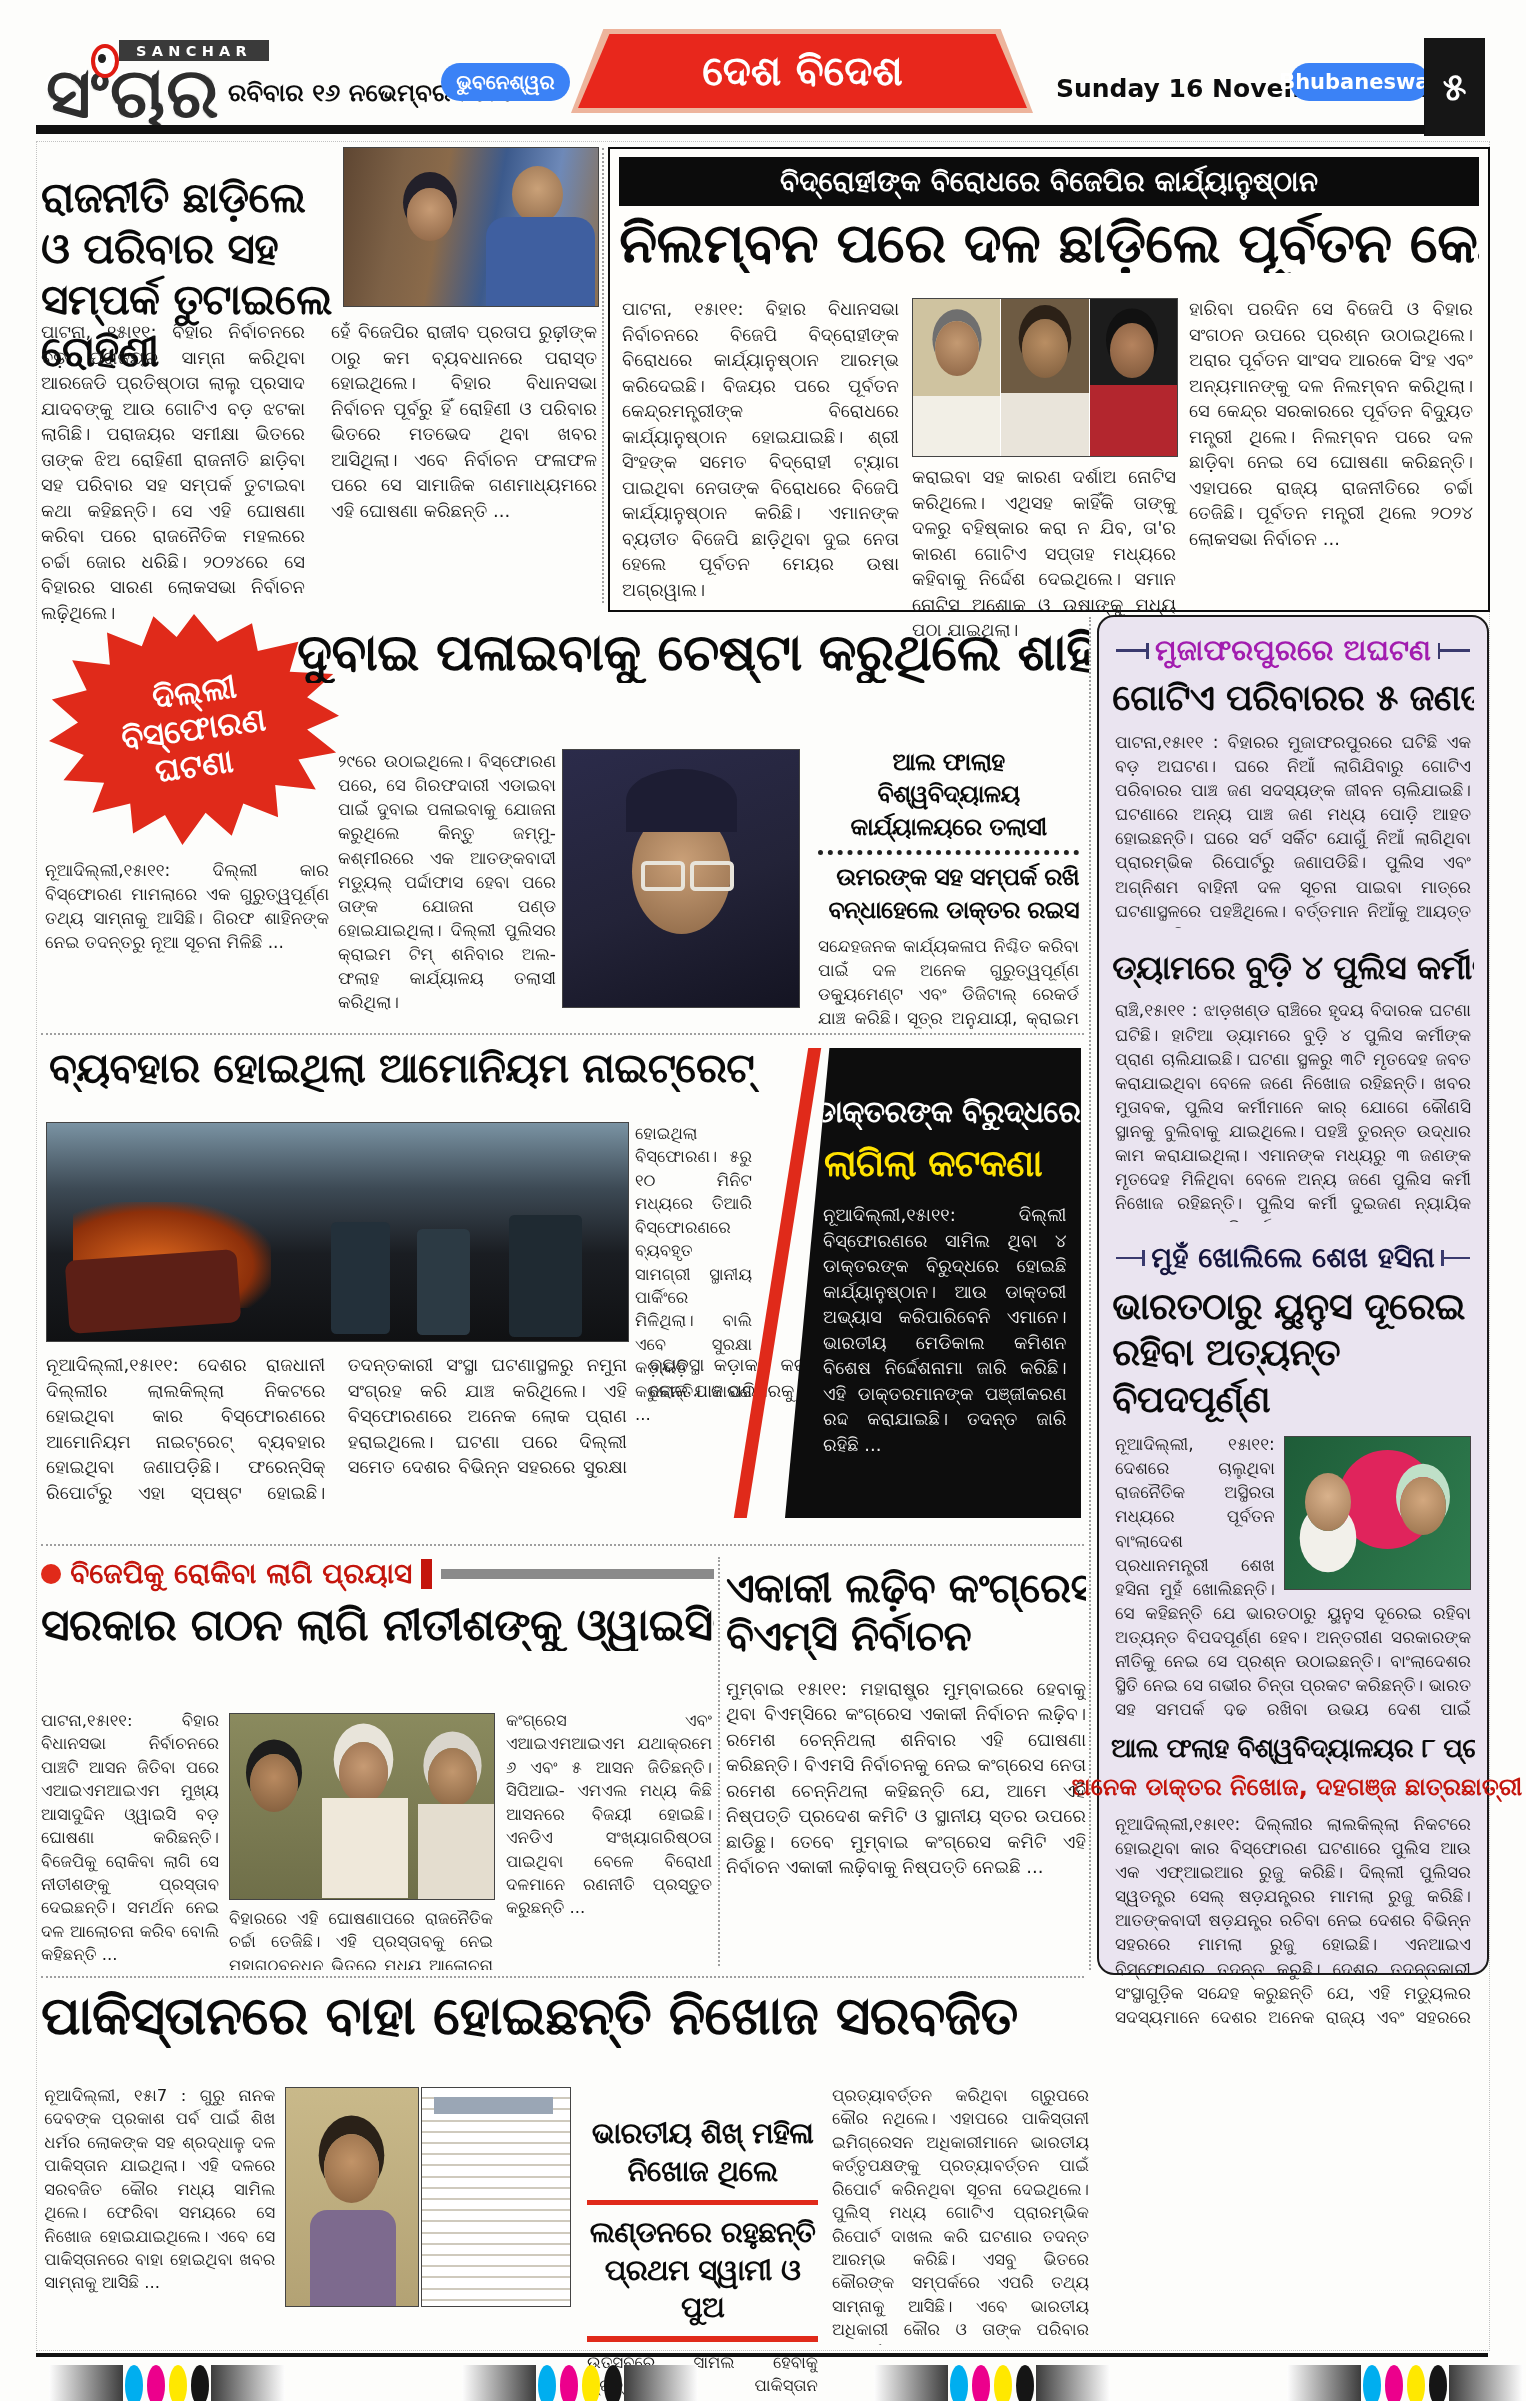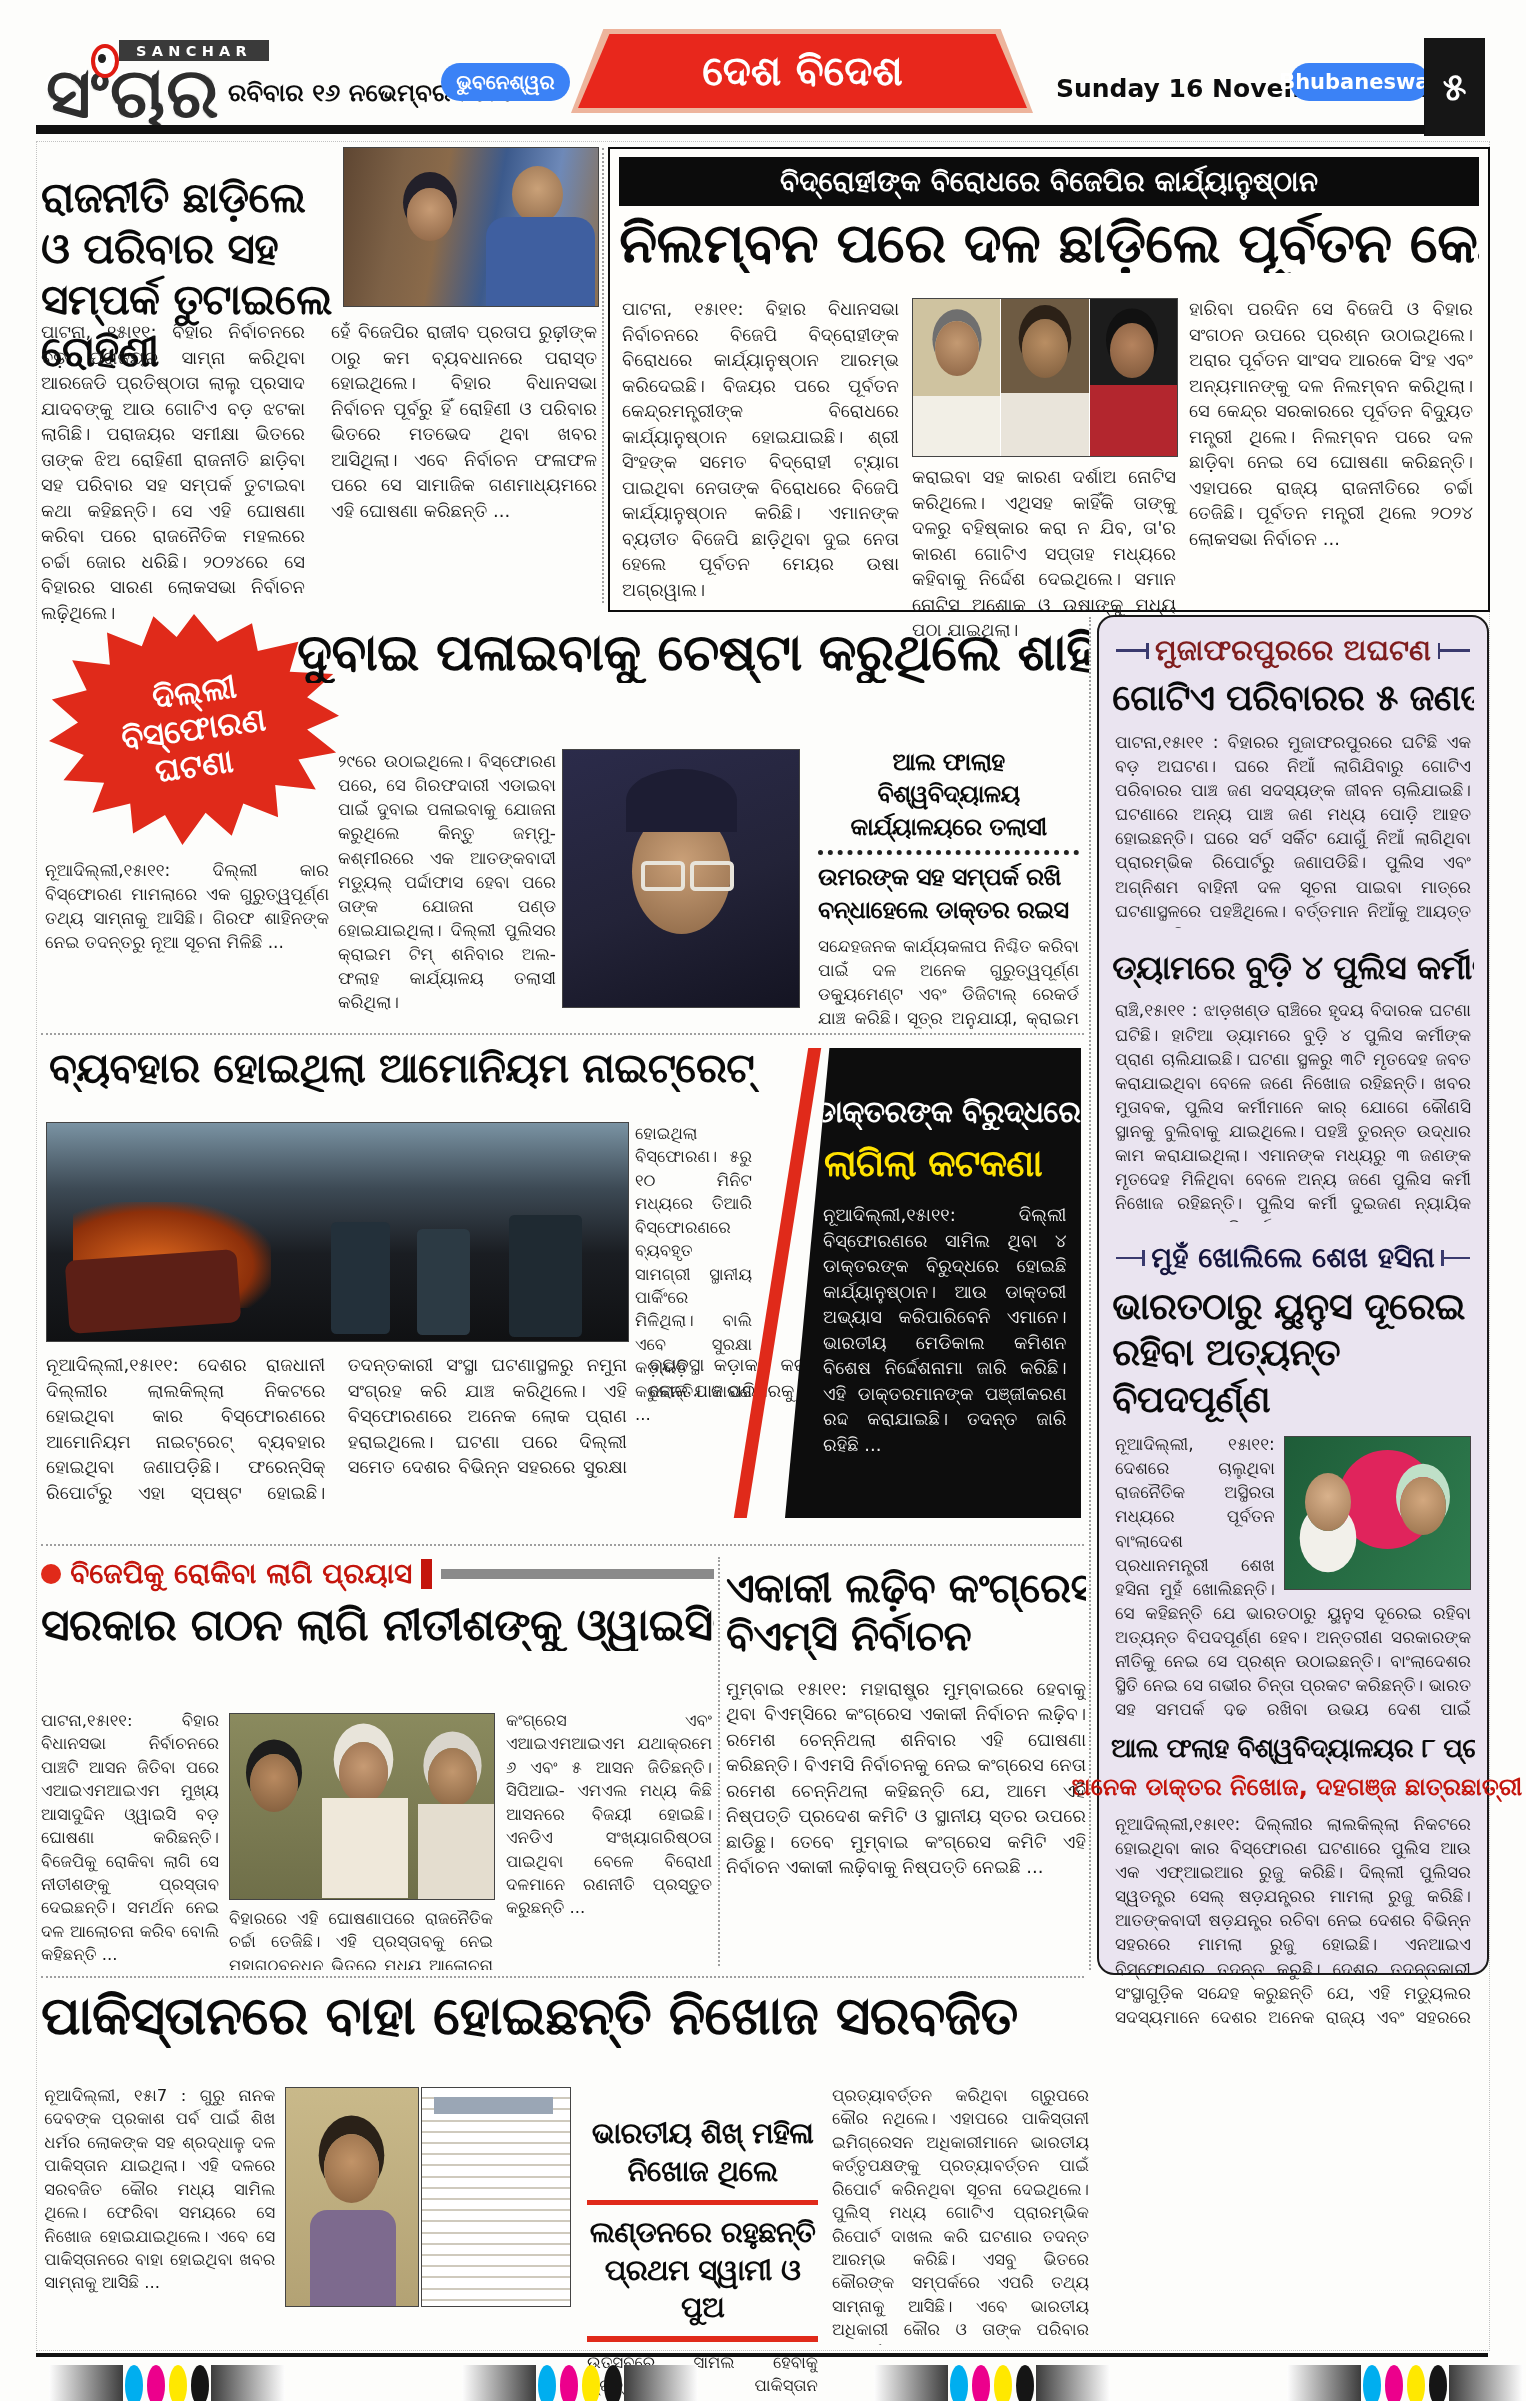--- a/index.html
+++ b/index.html
@@ -119,21 +119,21 @@
   <div class="photo" style="left:562px;top:749px;width:236px;height:257px;background:linear-gradient(160deg,#2b2b4a 0%,#232338 55%,#141422 100%);">
     <div class="face" style="left:69px;top:59px;width:99px;height:125px;background:radial-gradient(circle at 50% 42%,#caa078,#8c6746);"></div>
     <div style="position:absolute;left:63px;top:18.5px;width:111px;height:63px;border-radius:50% 50% 0 0;background:#1d1d33;"></div>
     <div style="position:absolute;left:78px;top:111px;width:36px;height:22.4px;border:4px solid #e8e4da;border-radius:5.3px;"></div>
     <div style="position:absolute;left:127px;top:111px;width:36px;height:22.4px;border:4px solid #e8e4da;border-radius:5.3px;"></div>
   </div>
 
   <div class="abs" style="left:818px;top:746px;width:261px;height:284px;">
     <div class="hl" style="font-size:24px;text-align:center;line-height:1.35;">ଆଲ ଫାଲାହ ବିଶ୍ୱବିଦ୍ୟାଳୟ କାର୍ଯ୍ୟାଳୟରେ ତଲାସୀ</div>
     <hr class="dotrule">
-    <div class="hl" style="font-size:24px;text-align:left;line-height:1.35;">ଉମରଙ୍କ ସହ ସମ୍ପର୍କ ରଖି ବନ୍ଧାହେଲେ ଡାକ୍ତର ରଇସ</div>
+    <div class="hl" style="font-size:24px;text-align:right;line-height:1.35;">ଉମରଙ୍କ ସହ ସମ୍ପର୍କ ରଖି ବନ୍ଧାହେଲେ ଡାକ୍ତର ରଇସ</div>
   </div>
   <div class="abs jtext" style="left:818px;top:934px;width:261px;height:96px;font-size:17px;overflow:hidden;">ସନ୍ଦେହଜନକ କାର୍ଯ୍ୟକଳାପ ନିଶ୍ଚିତ କରିବା ପାଇଁ ଦଳ ଅନେକ ଗୁରୁତ୍ୱପୂର୍ଣ୍ଣ ଡକ୍ୟୁମେଣ୍ଟ ଏବଂ ଡିଜିଟାଲ୍ ରେକର୍ଡ ଯାଞ୍ଚ କରିଛି। ସୂତ୍ର ଅନୁଯାୟୀ, କ୍ରାଇମ ଟିମ୍ କାର୍ଯ୍ୟାଳୟରେ ଉପସ୍ଥିତ କର୍ମଚାରୀମାନଙ୍କୁ ମଧ୍ୟ ପଚରାଉଚରା କରିଛି ଏବଂ ସିସିଟିଭି ଫୁଟେଜ୍ ଯାଞ୍ଚ କରିଛି। କୌଣସି ଭିତରର ସମର୍ଥନ, ବୈଠକ କିମ୍ବା କାରବାର ଏହି କାର୍ଯ୍ୟାଳୟକୁ ବିସ୍ଫୋରଣ ସହିତ ଲିଙ୍କ ...</div>
 
   <div class="hdots" style="left:41px;top:1033px;width:1043px;"></div>
   <div class="abs hl" style="left:49px;top:1044px;width:716px;font-size:41px;white-space:nowrap;">ବ୍ୟବହାର ହୋଇଥିଲା ଆମୋନିୟମ ନାଇଟ୍ରେଟ୍</div>
 
   <div class="photo" style="left:46px;top:1122px;width:581px;height:218px;background:linear-gradient(180deg,#7a93a3 0%,#3d4a55 30%,#1a1d22 60%,#101113 100%);">
     <div style="position:absolute;left:26.4px;top:79px;width:198px;height:106px;background:radial-gradient(ellipse at 40% 60%,#e06a1f,#8c2f0a 60%,transparent 75%);"></div>
     <div style="position:absolute;left:20px;top:132px;width:172px;height:73px;background:#5c1f16;border-radius:10.6px;transform:rotate(-4deg);"></div>
     <div style="position:absolute;left:284px;top:99px;width:59px;height:112px;background:#23303a;border-radius:5.3px;"></div>
@@ -152,21 +152,21 @@
     <div class="jtext" style="color:#f2f2f2;font-size:18px;margin:17px 14.5px 0 38px;">ନୂଆଦିଲ୍ଲୀ,୧୫ା୧୧: ଦିଲ୍ଲୀ ବିସ୍ଫୋରଣରେ ସାମିଲ ଥିବା ୪ ଡାକ୍ତରଙ୍କ ବିରୁଦ୍ଧରେ ହୋଇଛି କାର୍ଯ୍ୟାନୁଷ୍ଠାନ। ଆଉ ଡାକ୍ତରୀ ଅଭ୍ୟାସ କରିପାରିବେନି ଏମାନେ। ଭାରତୀୟ ମେଡିକାଲ କମିଶନ ବିଶେଷ ନିର୍ଦ୍ଦେଶନାମା ଜାରି କରିଛି। ଏହି ଡାକ୍ତରମାନଙ୍କ ପଞ୍ଜୀକରଣ ରଦ୍ଦ କରାଯାଇଛି। ତଦନ୍ତ ଜାରି ରହିଛି ...</div>
   </div>
 
   <div class="vdots" style="left:1089px;top:617px;height:1353px;"></div>
   <div class="rail" style="left:1097px;top:615px;width:388px;height:1356px;">
 
     <div class="rail-kicker" style="margin:16px 17px 0 17px;">
       <span class="ln">
           <i style="right:0;"></i>
         </span>
-      <span style="color:#7f1d1d;font-size:29px;white-space:nowrap;">ମୁଜାଫରପୁରରେ ଅଘଟଣ</span>
+      <span style="color:#a21caf;font-size:29px;white-space:nowrap;">ମୁଜାଫରପୁରରେ ଅଘଟଣ</span>
       <span class="ln">
           <i style="left:0;"></i>
         </span>
     </div>
     <div class="hl" style="margin:9.2px 13.2px 0 13.2px;font-size:36px;text-align:center;white-space:nowrap;">ଗୋଟିଏ ପରିବାରର ୫ ଜଣଙ୍କ ମୃତ୍ୟୁ</div>
     <div class="jtext" style="margin:10.6px 16px 0 16px;font-size:17px;height:198px;overflow:hidden;">ପାଟନା,୧୫ା୧୧ : ବିହାରର ମୁଜାଫରପୁରରେ ଘଟିଛି ଏକ ବଡ଼ ଅଘଟଣ। ଘରେ ନିଆଁ ଲାଗିଯିବାରୁ ଗୋଟିଏ ପରିବାରର ପାଞ୍ଚ ଜଣ ସଦସ୍ୟଙ୍କ ଜୀବନ ଚାଲିଯାଇଛି। ଘଟଣାରେ ଅନ୍ୟ ପାଞ୍ଚ ଜଣ ମଧ୍ୟ ପୋଡ଼ି ଆହତ ହୋଇଛନ୍ତି। ଘରେ ସର୍ଟ ସର୍କିଟ ଯୋଗୁଁ ନିଆଁ ଲାଗିଥିବା ପ୍ରାରମ୍ଭିକ ରିପୋର୍ଟରୁ ଜଣାପଡିଛି। ପୁଲିସ ଏବଂ ଅଗ୍ନିଶମ ବାହିନୀ ଦଳ ସୂଚନା ପାଇବା ମାତ୍ରେ ଘଟଣାସ୍ଥଳରେ ପହଞ୍ଚିଥିଲେ। ବର୍ତ୍ତମାନ ନିଆଁକୁ ଆୟତ୍ତ କରାଯାଇଛି।</div>
 
     <div class="hl" style="margin:20px 13.2px 0 13.2px;font-size:33px;text-align:center;white-space:nowrap;">ଡ୍ୟାମରେ ବୁଡ଼ି ୪ ପୁଲିସ କର୍ମୀଙ୍କ ମୃତ୍ୟୁ</div>
     <div class="jtext" style="margin:10.6px 16px 0 16px;font-size:17px;height:224px;overflow:hidden;">ରାଞ୍ଚି,୧୫ା୧୧ : ଝାଡ଼ଖଣ୍ଡ ରାଞ୍ଚିରେ ହୃଦୟ ବିଦାରକ ଘଟଣା ଘଟିଛି। ହାଟିଆ ଡ୍ୟାମରେ ବୁଡ଼ି ୪ ପୁଲିସ କର୍ମୀଙ୍କ ପ୍ରାଣ ଚାଲିଯାଇଛି। ଘଟଣା ସ୍ଥଳରୁ ୩ଟି ମୃତଦେହ ଜବତ କରାଯାଇଥିବା ବେଳେ ଜଣେ ନିଖୋଜ ରହିଛନ୍ତି। ଖବର ମୁତାବକ, ପୁଲିସ କର୍ମୀମାନେ କାର୍ ଯୋଗେ କୌଣସି ସ୍ଥାନକୁ ବୁଲିବାକୁ ଯାଇଥିଲେ। ପହଞ୍ଚି ତୁରନ୍ତ ଉଦ୍ଧାର କାମ କରାଯାଇଥିଲା। ଏମାନଙ୍କ ମଧ୍ୟରୁ ୩ ଜଣଙ୍କ ମୃତଦେହ ମିଳିଥିବା ବେଳେ ଅନ୍ୟ ଜଣେ ପୁଲିସ କର୍ମୀ ନିଖୋଜ ରହିଛନ୍ତି। ପୁଲିସ କର୍ମୀ ଦୁଇଜଣ ନ୍ୟାୟିକ ଅଧିକାରୀଙ୍କ ବଡିଗାର୍ଡ ଏବଂ ସରକାରୀ ଡ୍ରାଇଭର ଥିଲେ।</div>
 

